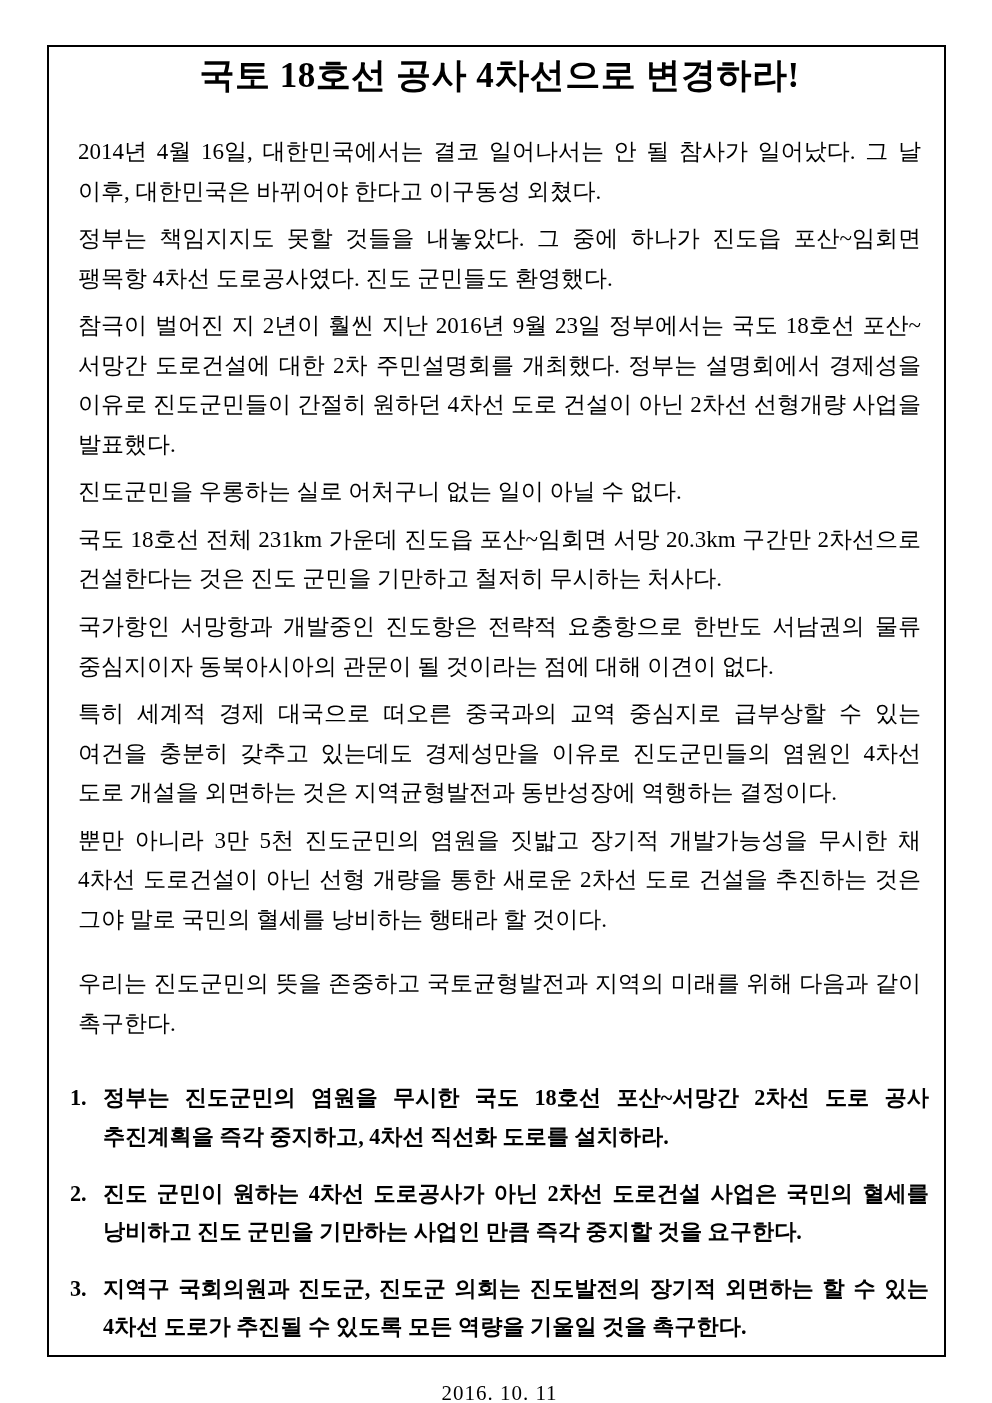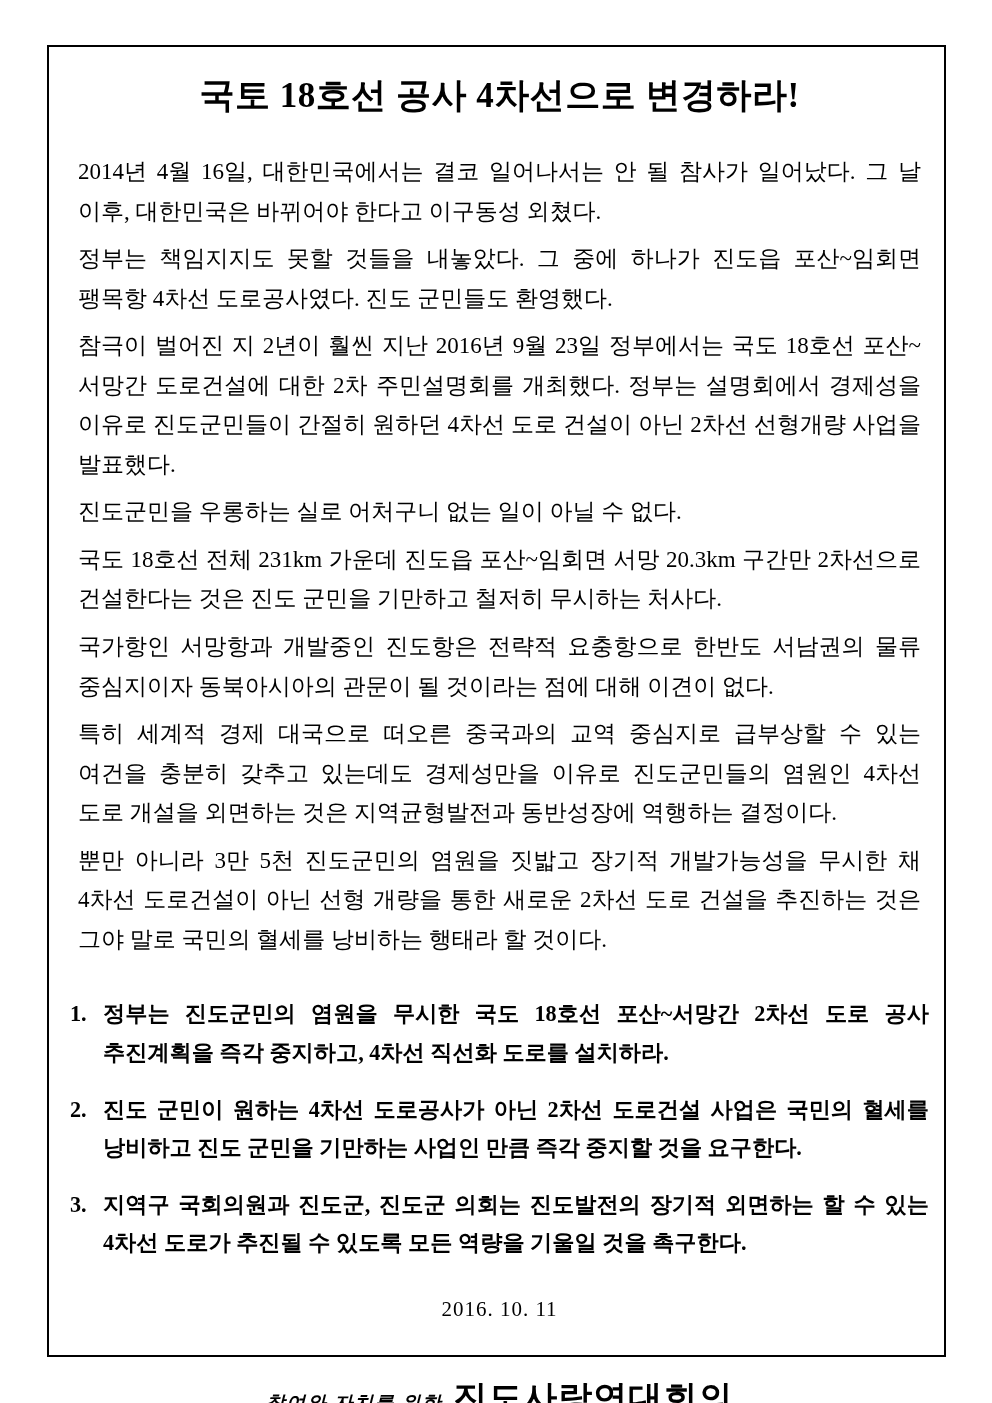--- a/index.html
+++ b/index.html
@@ -36,21 +36,21 @@
     height: 100%;
     box-sizing: border-box;
   }
 
   .doc-title {
     text-align: center;
     font-size: 35px;
     font-weight: bold;
     letter-spacing: 0.5px;
     margin: 0;
-    padding-top: 28px;
+    padding-top: 8px;
     line-height: 1.2;
     white-space: nowrap;
   }
 
   .body-block {
     margin-top: 35px;
   }
 
   .para {
     font-size: 23px;
@@ -132,20 +132,21 @@
 
     <div class="body-block">
       <p class="para">2014년 4월 16일, 대한민국에서는 결코 일어나서는 안 될 참사가 일어났다. 그 날 이후, 대한민국은 바뀌어야 한다고 이구동성 외쳤다.</p>
       <p class="para">정부는 책임지지도 못할 것들을 내놓았다. 그 중에 하나가 진도읍 포산~임회면 팽목항 4차선 도로공사였다. 진도 군민들도 환영했다.</p>
       <p class="para">참극이 벌어진 지 2년이 훨씬 지난 2016년 9월 23일 정부에서는 국도 18호선 포산~서망간 도로건설에 대한 2차 주민설명회를 개최했다. 정부는 설명회에서 경제성을 이유로 진도군민들이 간절히 원하던 4차선 도로 건설이 아닌 2차선 선형개량 사업을 발표했다.</p>
       <p class="para">진도군민을 우롱하는 실로 어처구니 없는 일이 아닐 수 없다.</p>
       <p class="para">국도 18호선 전체 231km 가운데 진도읍 포산~임회면 서망 20.3km 구간만 2차선으로 건설한다는 것은 진도 군민을 기만하고 철저히 무시하는 처사다.</p>
       <p class="para">국가항인 서망항과 개발중인 진도항은 전략적 요충항으로 한반도 서남권의 물류 중심지이자 동북아시아의 관문이 될 것이라는 점에 대해 이견이 없다.</p>
       <p class="para">특히 세계적 경제 대국으로 떠오른 중국과의 교역 중심지로 급부상할 수 있는 여건을 충분히 갖추고 있는데도 경제성만을 이유로 진도군민들의 염원인 4차선 도로 개설을 외면하는 것은 지역균형발전과 동반성장에 역행하는 결정이다.</p>
       <p class="para">뿐만 아니라 3만 5천 진도군민의 염원을 짓밟고 장기적 개발가능성을 무시한 채 4차선 도로건설이 아닌 선형 개량을 통한 새로운 2차선 도로 건설을 추진하는 것은 그야 말로 국민의 혈세를 낭비하는 행태라 할 것이다.</p>
+      <p class="para spaced-before">우리는 진도군민의 뜻을 존중하고 국토균형발전과 지역의 미래를 위해 다음과 같이 촉구한다.</p>
     </div>
 
     <div class="demands">
 
       <div class="demand-item">
         <span class="demand-num">1.</span>
         <span class="demand-text">정부는 진도군민의 염원을 무시한 국도 18호선 포산~서망간 2차선 도로 공사 추진계획을 즉각 중지하고, 4차선 직선화 도로를 설치하라.</span>
       </div>
 
       <div class="demand-item">

